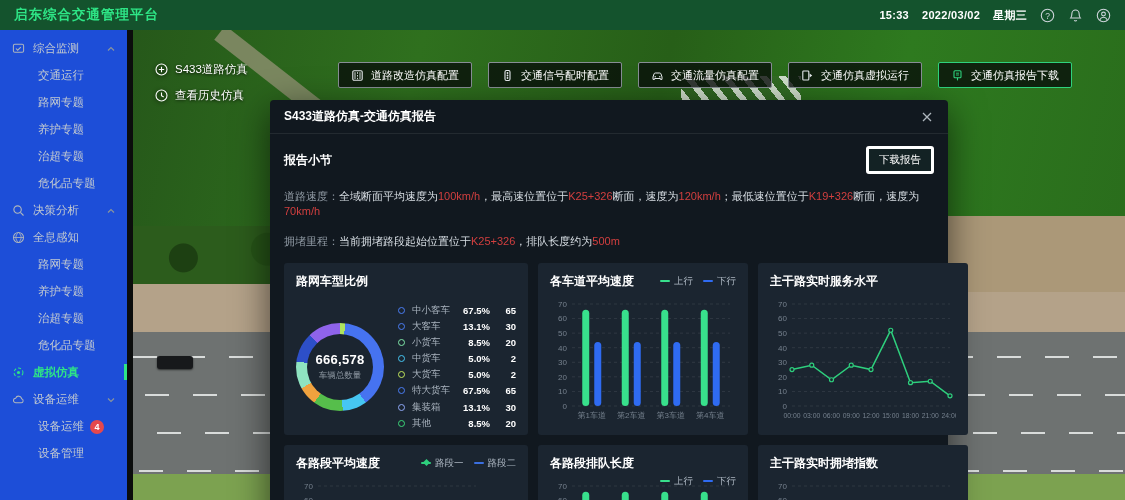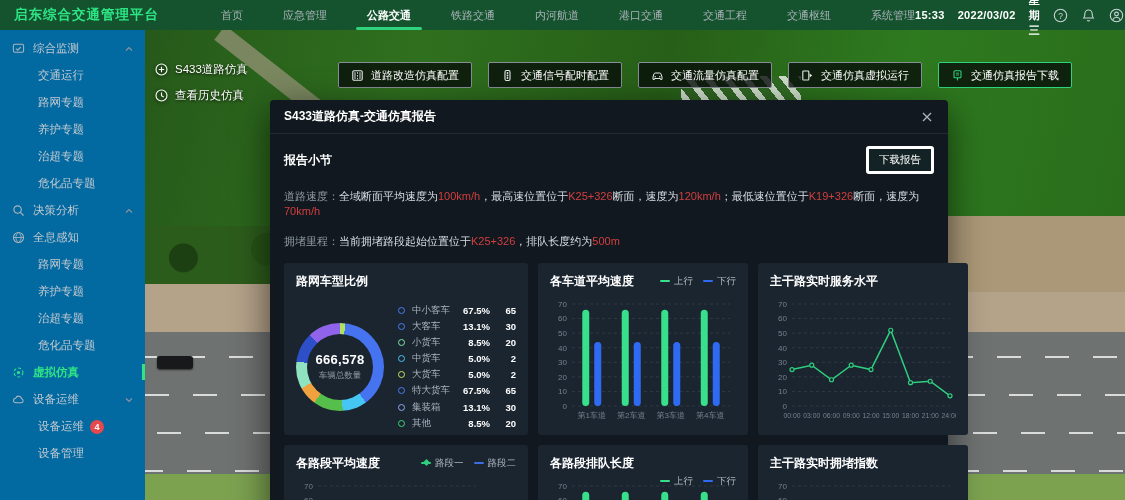--- a/index.html
+++ b/index.html
@@ -12,21 +12,21 @@
   .nav{display:flex;gap:40px;margin-left:62px;height:30px;}
   .nav-item{color:#a9b1b8;font-size:11px;line-height:30px;position:relative;cursor:pointer;white-space:nowrap;}
   .nav-item.active{color:#ffffff;font-weight:bold;}
   .nav-item.active::after{content:'';position:absolute;left:-11px;right:-11px;bottom:0;height:3px;background:#2fd27d;border-radius:2px;}
   .header-right{margin-left:auto;display:flex;align-items:center;gap:13px;}
   .htime{color:#fff;font-size:11px;font-weight:bold;letter-spacing:.3px;}
   .hicon{width:15px;height:15px;color:#cdd4da;cursor:pointer;}
   .hicon svg{width:15px;height:15px;display:block;}
 
   
-  .sidebar{position:absolute;top:30px;left:0;bottom:0;width:145px;background:#0369a1;z-index:30;padding-top:5px;box-sizing:border-box;}
+  .sidebar{position:absolute;top:30px;left:0;bottom:0;width:127px;background:#1d4ed8;z-index:30;padding-top:5px;box-sizing:border-box;}
   .side-item{position:relative;height:27px;display:flex;align-items:center;color:#c3cad0;font-size:11.5px;cursor:pointer;}
   .side-item.parent{padding-left:12px;}
   .side-item.child{padding-left:38px;}
   .side-item .sicon{width:13px;height:13px;margin-right:8px;color:#aeb6bd;flex:0 0 13px;}
   .side-item .sicon svg{width:13px;height:13px;display:block;}
   .side-item.active{color:#2ee586;font-weight:bold;}
   .side-item.active .sicon{color:#2ee586;}
   .side-item.active::after{content:'';position:absolute;right:0;top:5px;width:3px;height:16px;background:#2ee586;}
   .side-item .chev{margin-left:auto;margin-right:12px;color:#8a949c;width:8px;height:8px;}
   .side-item .chev svg{width:8px;height:8px;display:block;}
@@ -106,31 +106,20 @@
   .dleg-name{color:#aab4bf;font-size:9.5px;white-space:nowrap;}
   .dleg-pct,.dleg-val{color:#fff;font-size:9.5px;font-weight:bold;text-align:right;}
 </style>
 </head>
 <body>
 
 <div id="app">
 
   <div class="header">
     <div class="logo">启东综合交通管理平台</div>
-    <div class="nav">
-        <div class="nav-item">首页</div>
-        <div class="nav-item">应急管理</div>
-        <div class="nav-item active">公路交通</div>
-        <div class="nav-item">铁路交通</div>
-        <div class="nav-item">内河航道</div>
-        <div class="nav-item">港口交通</div>
-        <div class="nav-item">交通工程</div>
-        <div class="nav-item">交通枢纽</div>
-        <div class="nav-item">系统管理</div>
-      </div>
     <div class="header-right">
       <span class="htime">15:33</span>
       <span class="htime">2022/03/02</span>
       <span class="htime">星期三</span>
       <span class="hicon">
           <svg viewBox="0 0 15 15">
             <circle cx="7.5" cy="7.5" r="6.2" fill="none" stroke="currentColor" stroke-width="1.1"></circle>
             <text x="7.5" y="10.6" font-size="8.5" text-anchor="middle" fill="currentColor">?</text>
           </svg>
         </span>

